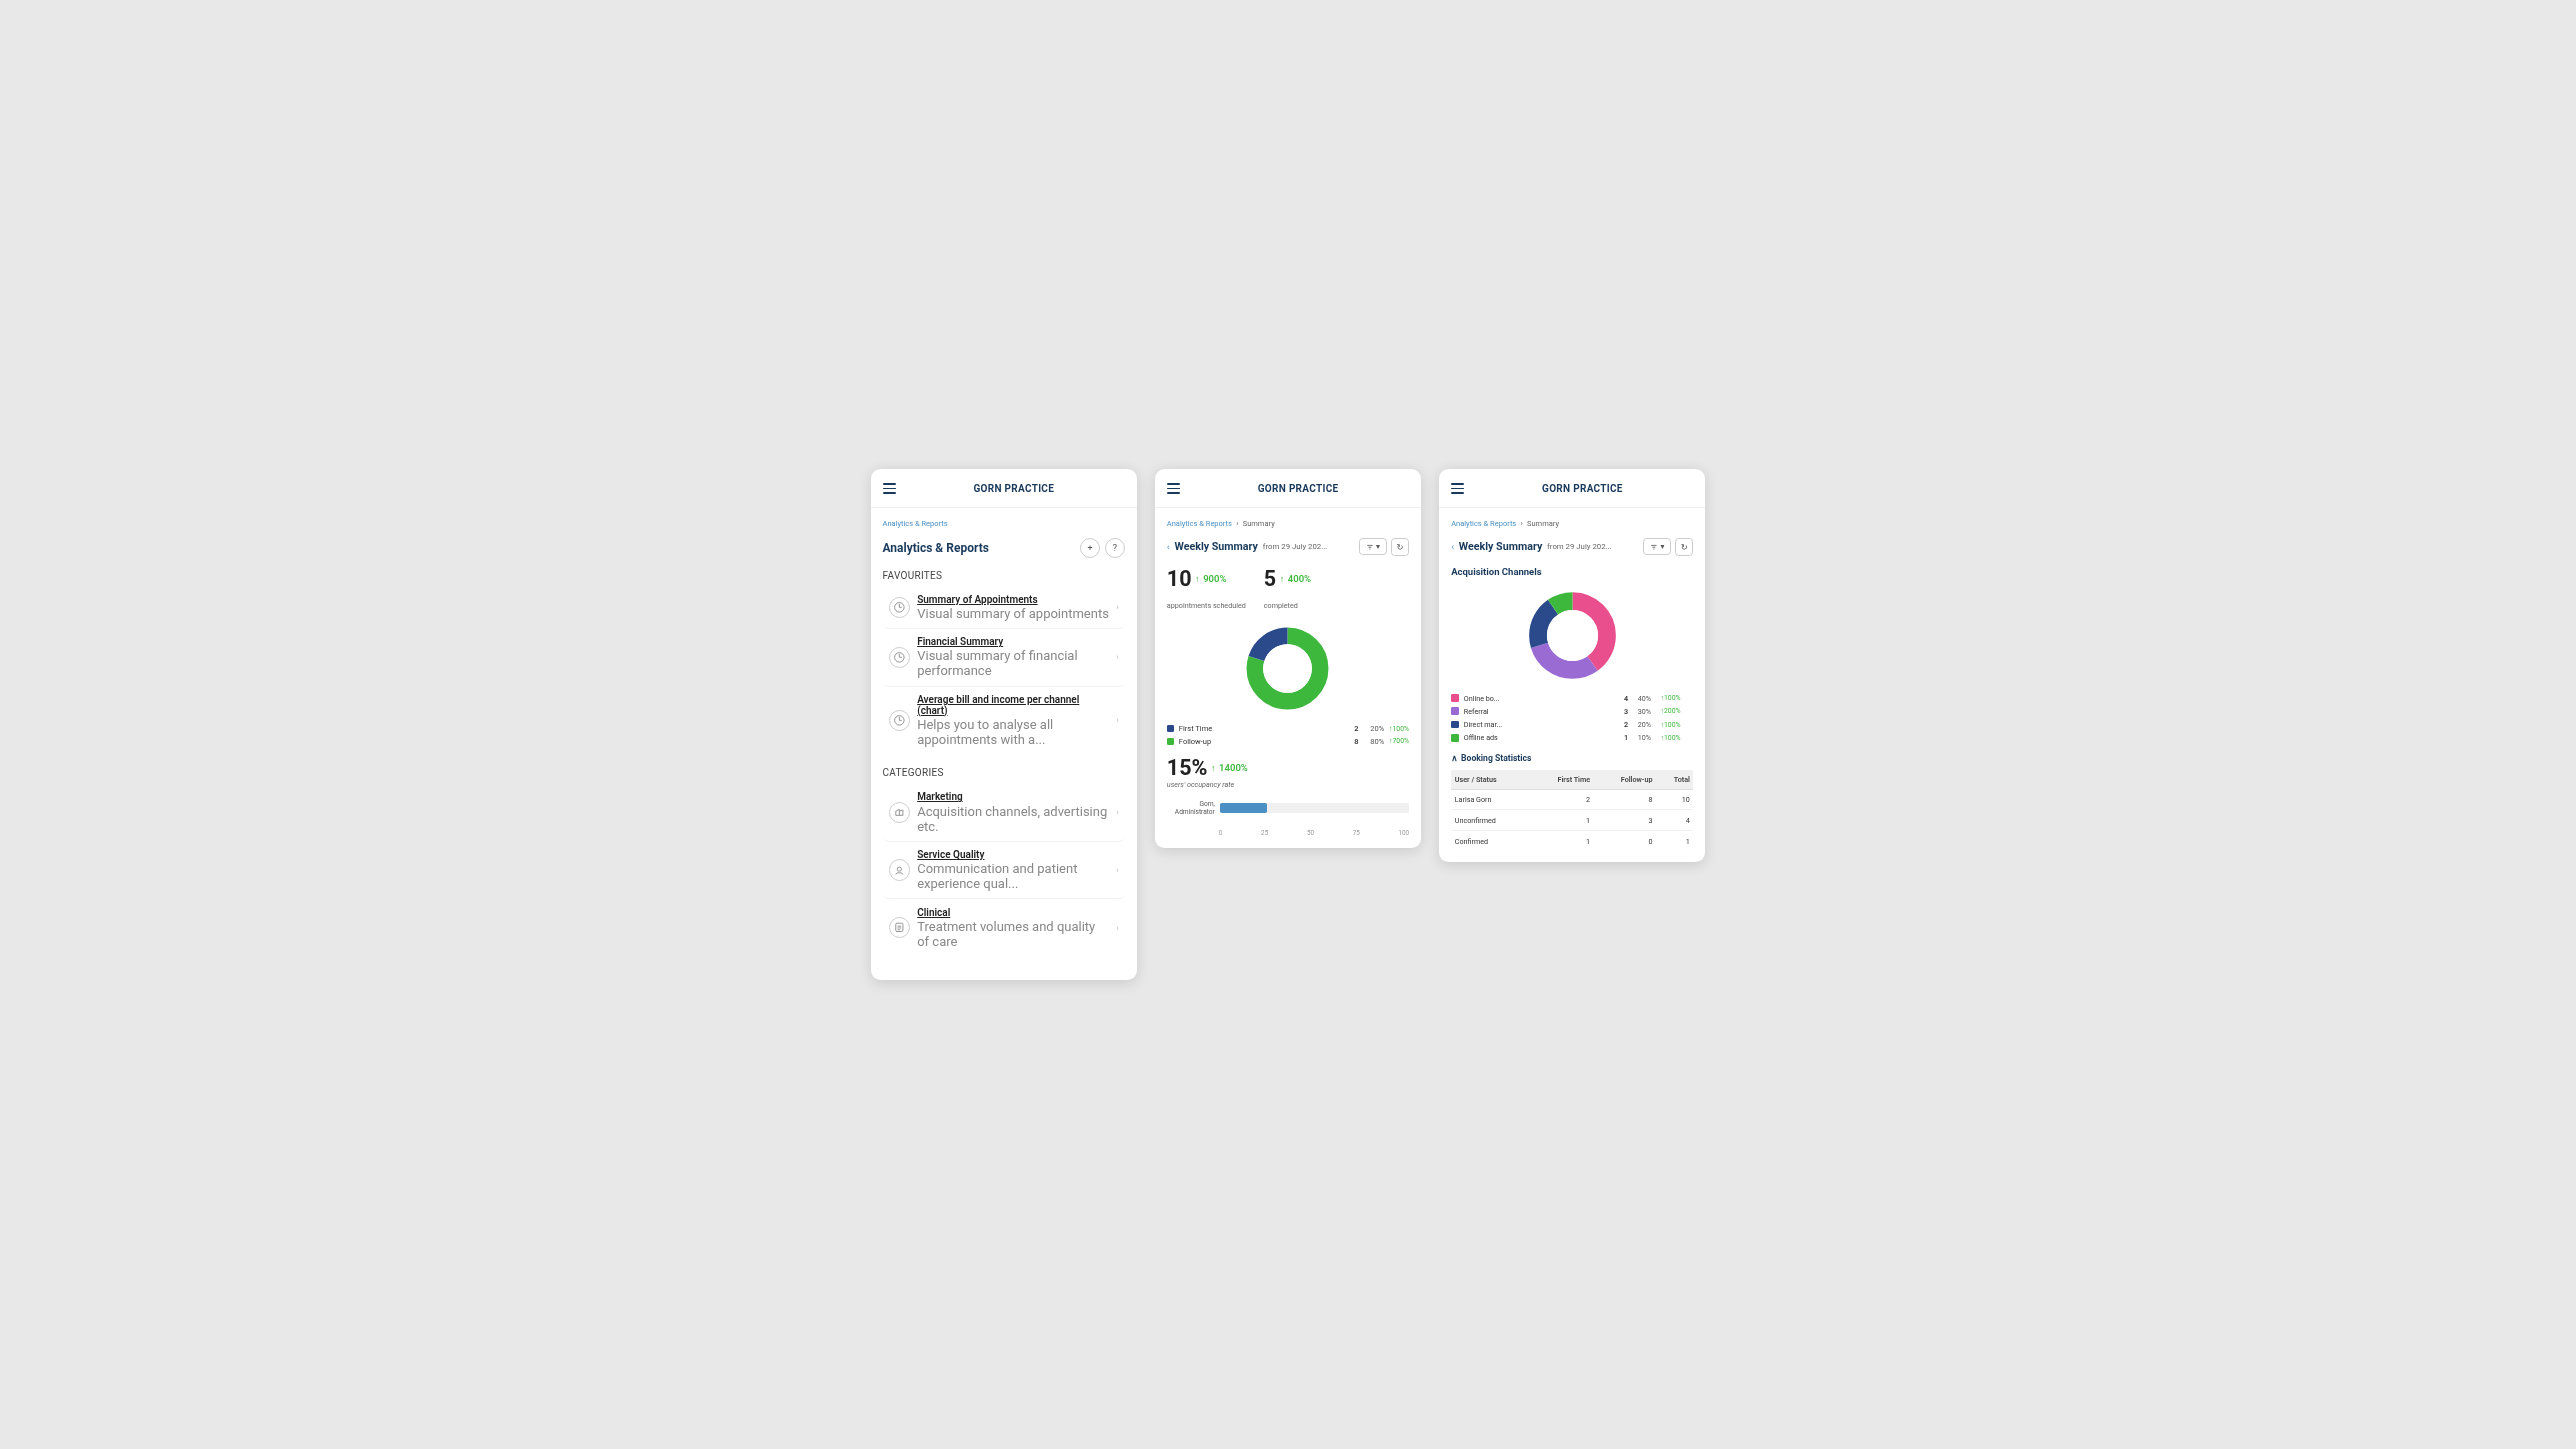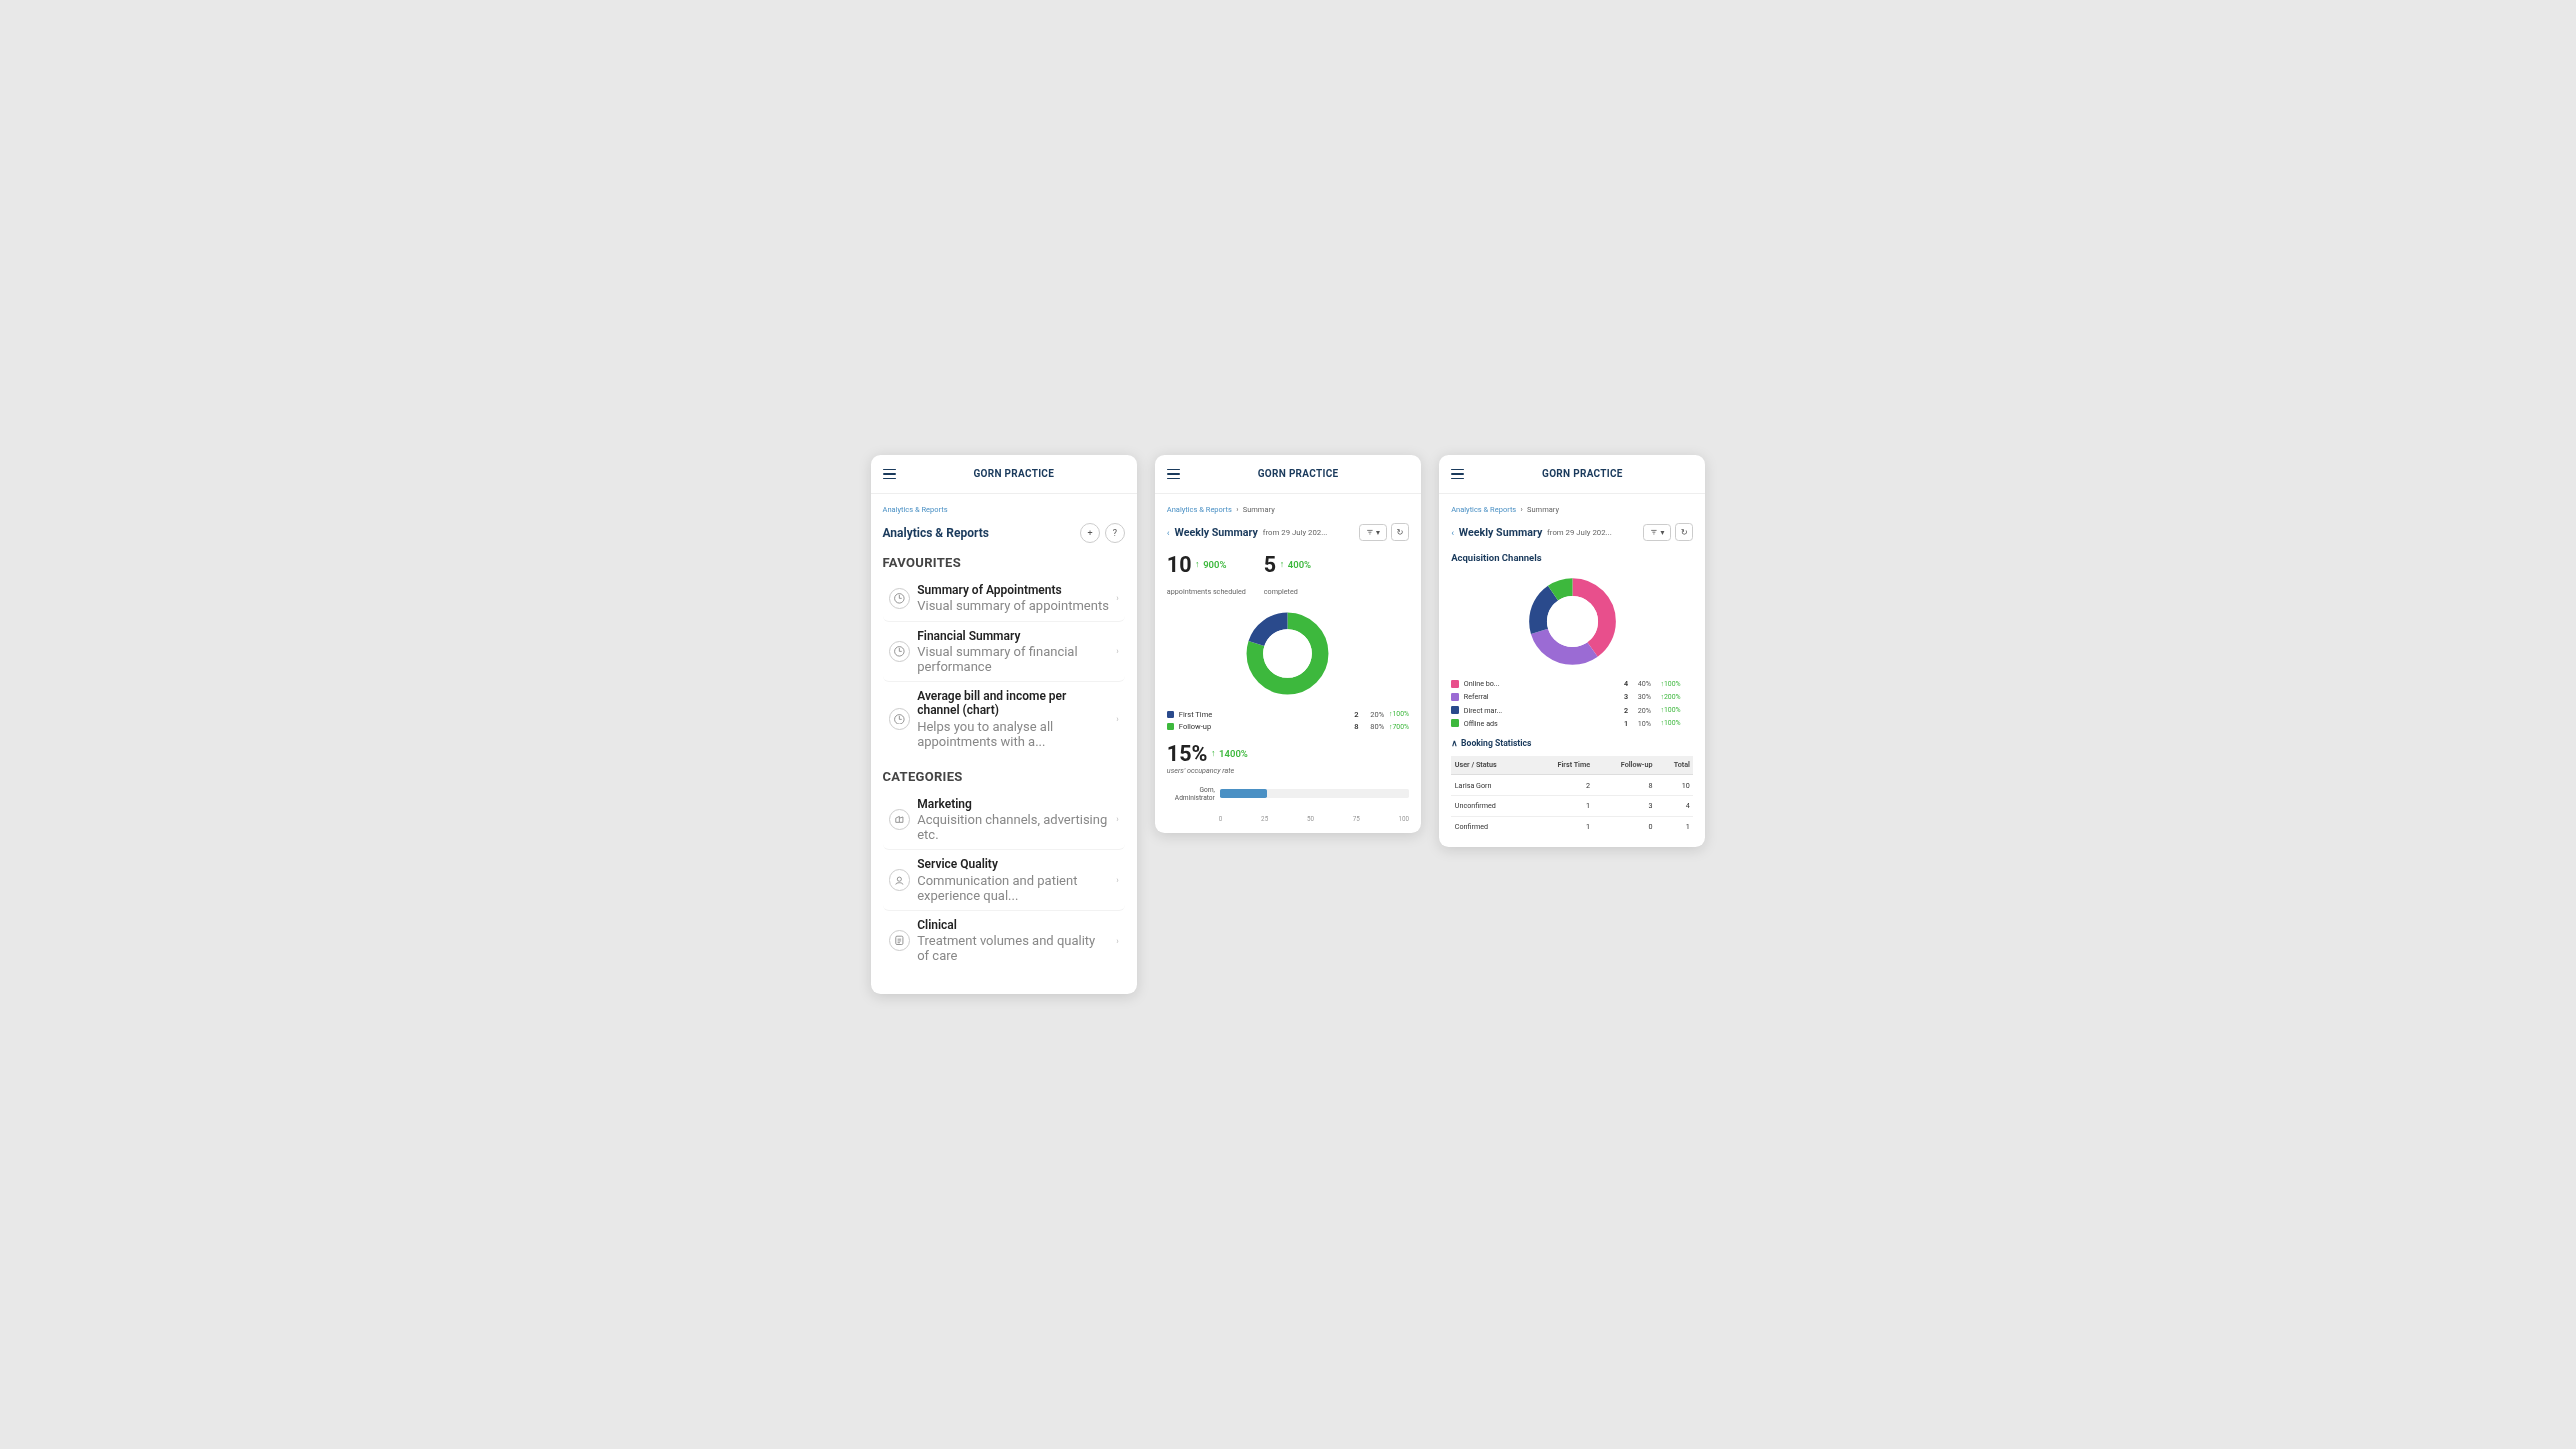--- a/index.html
+++ b/index.html
@@ -83,22 +83,22 @@
       border-radius: 50%;
       background: #fff;
       display: flex;
       align-items: center;
       justify-content: center;
       cursor: pointer;
       font-size: 9px;
       color: #555;
     }
     .section-label {
-      font-size: 13px;
-      font-weight: 700;
+      font-size: 10px;
+      font-weight: 400;
       color: #444;
       letter-spacing: 0.3px;
       margin-bottom: 6px;
       text-transform: uppercase;
     }
     .nav-list { list-style: none; margin-bottom: 13px; }
     .nav-item {
       display: flex;
       align-items: center;
       padding: 7.2px 6px;
@@ -115,24 +115,25 @@
       border: 1.2px solid #ccc;
       display: flex;
       align-items: center;
       justify-content: center;
       flex-shrink: 0;
       font-size: 8.3px;
       color: #555;
     }
     .nav-text { flex: 1; }
     .nav-text-title {
-      font-size: 12px;
+      font-size: 10px;
       font-weight: 600;
       color: #222;
       margin-bottom: 1.2px;
+      text-decoration: underline;
     }
     .nav-text-sub {
       font-size: 13px;
       color: #888;
     }
     .nav-chevron { color: #bbb; font-size: 8.3px; }
 
     
     .weekly-header {
       display: flex;

